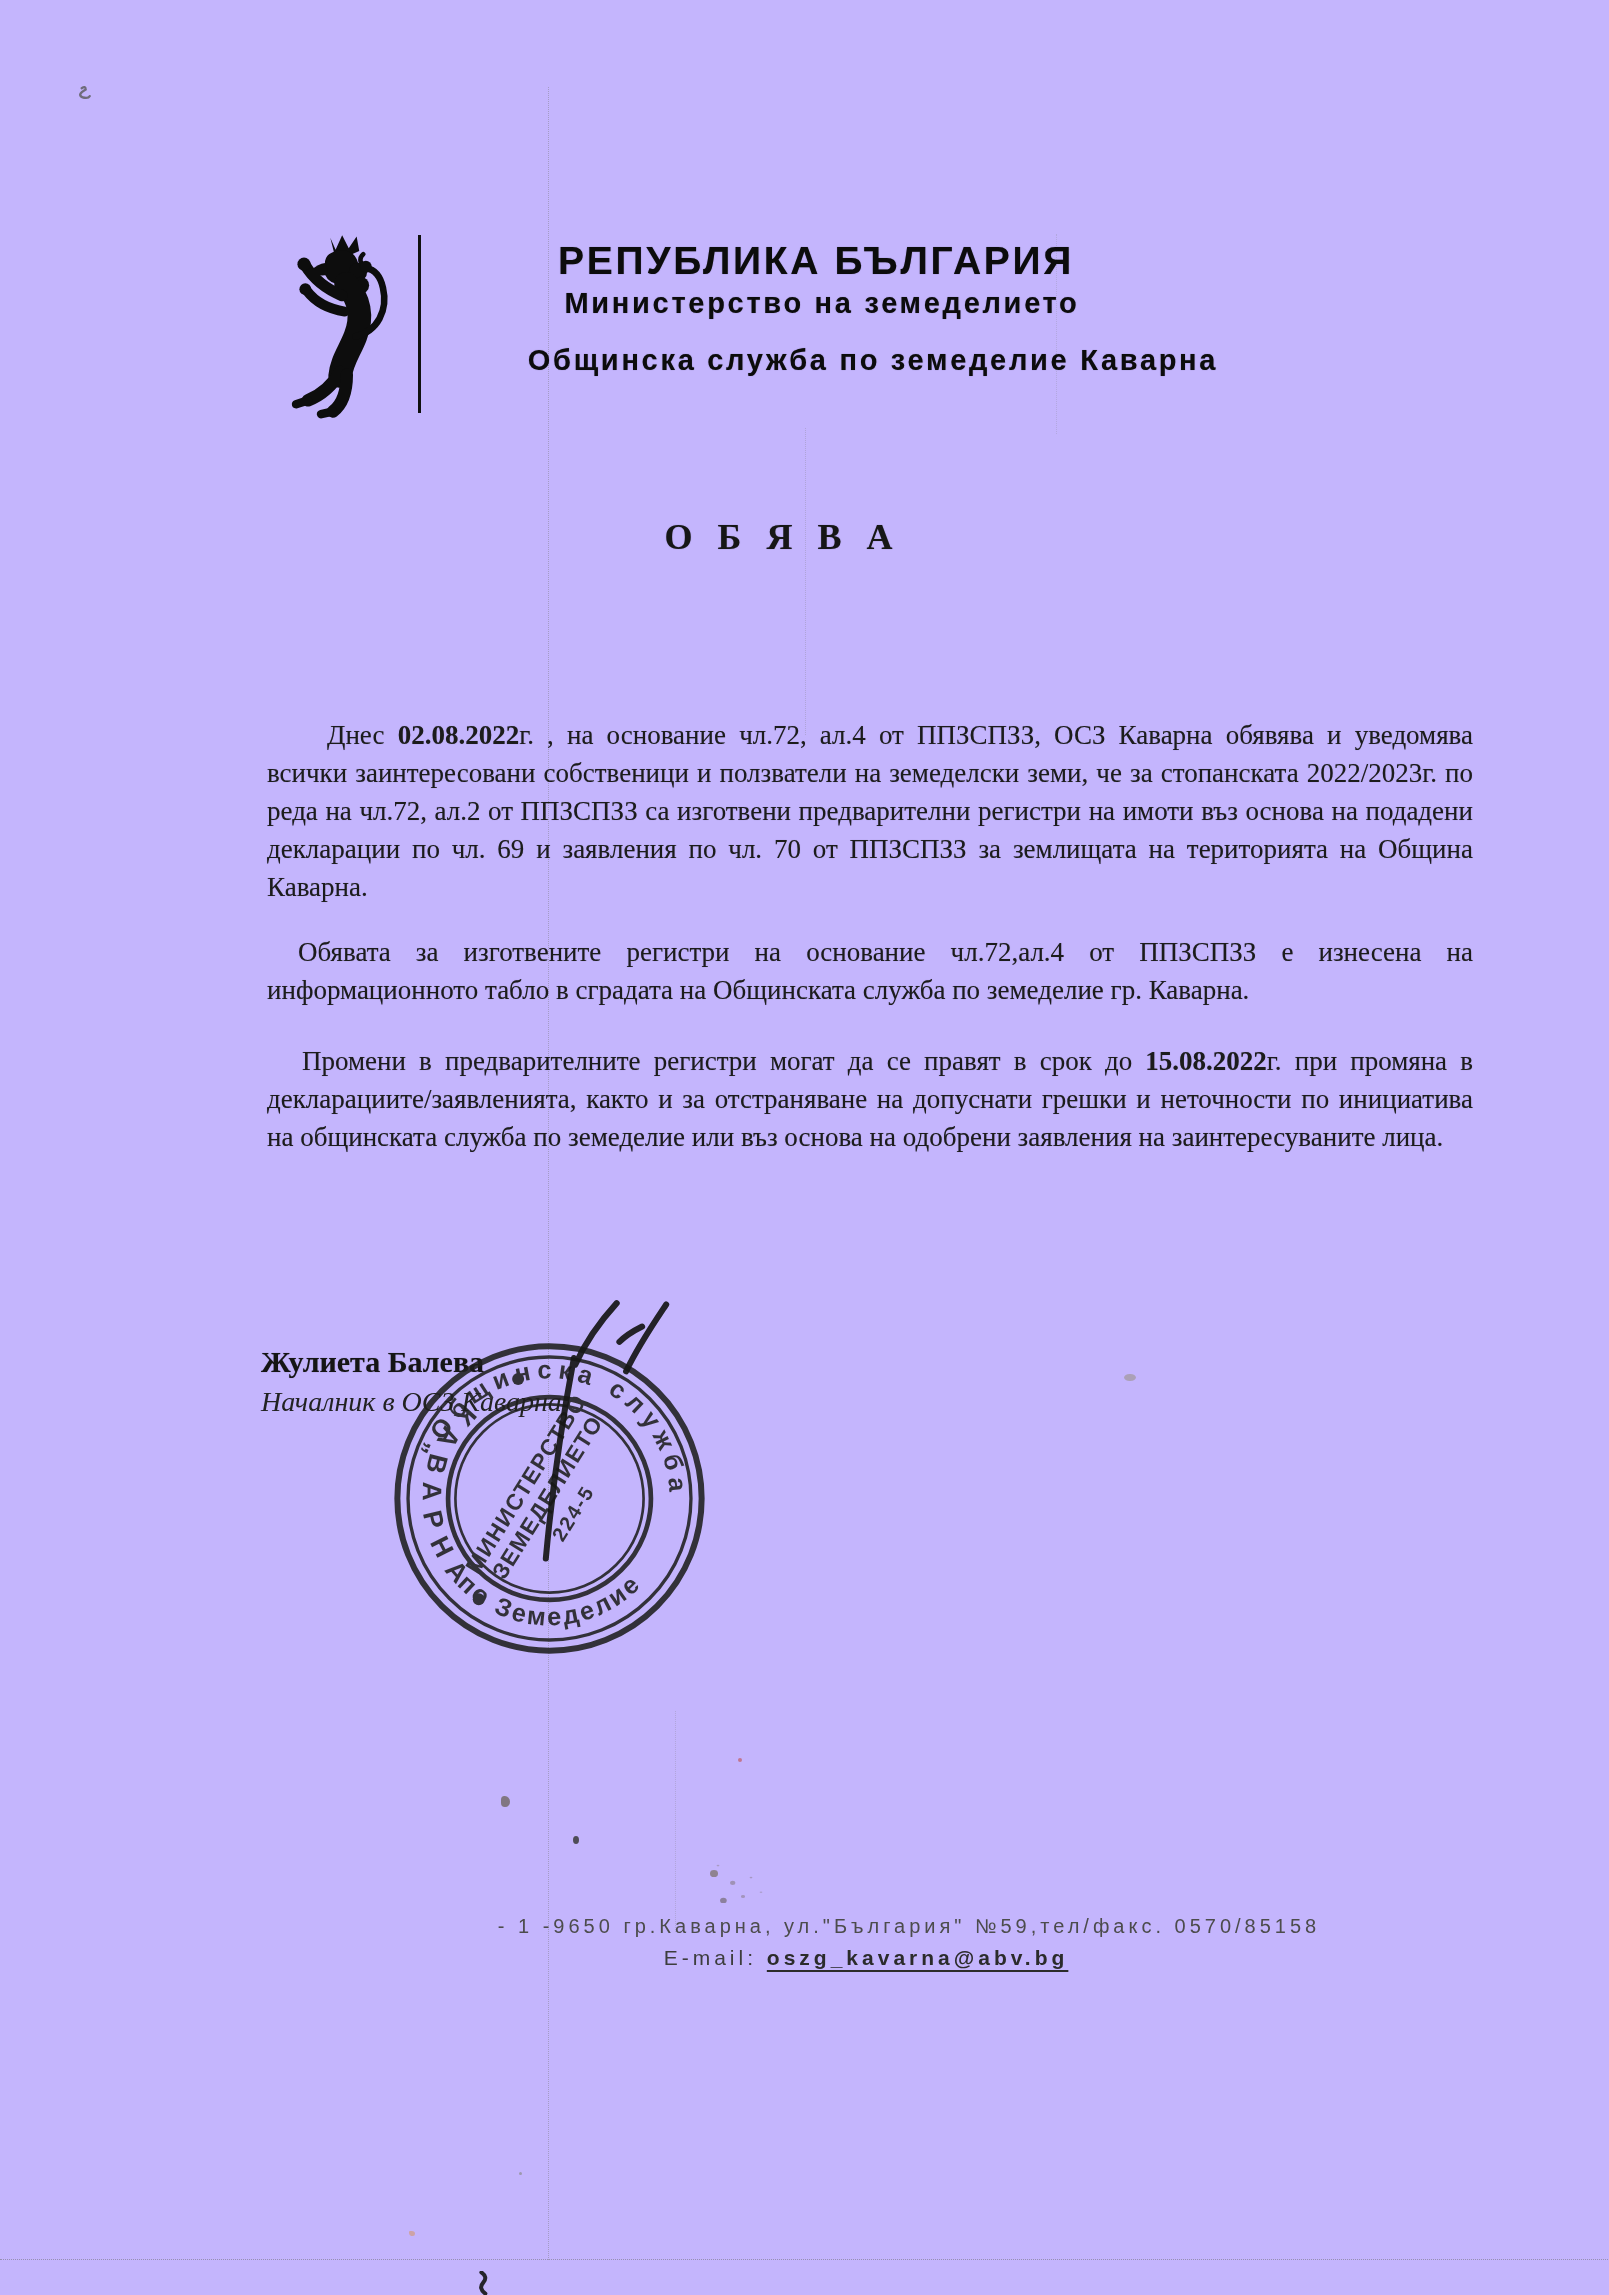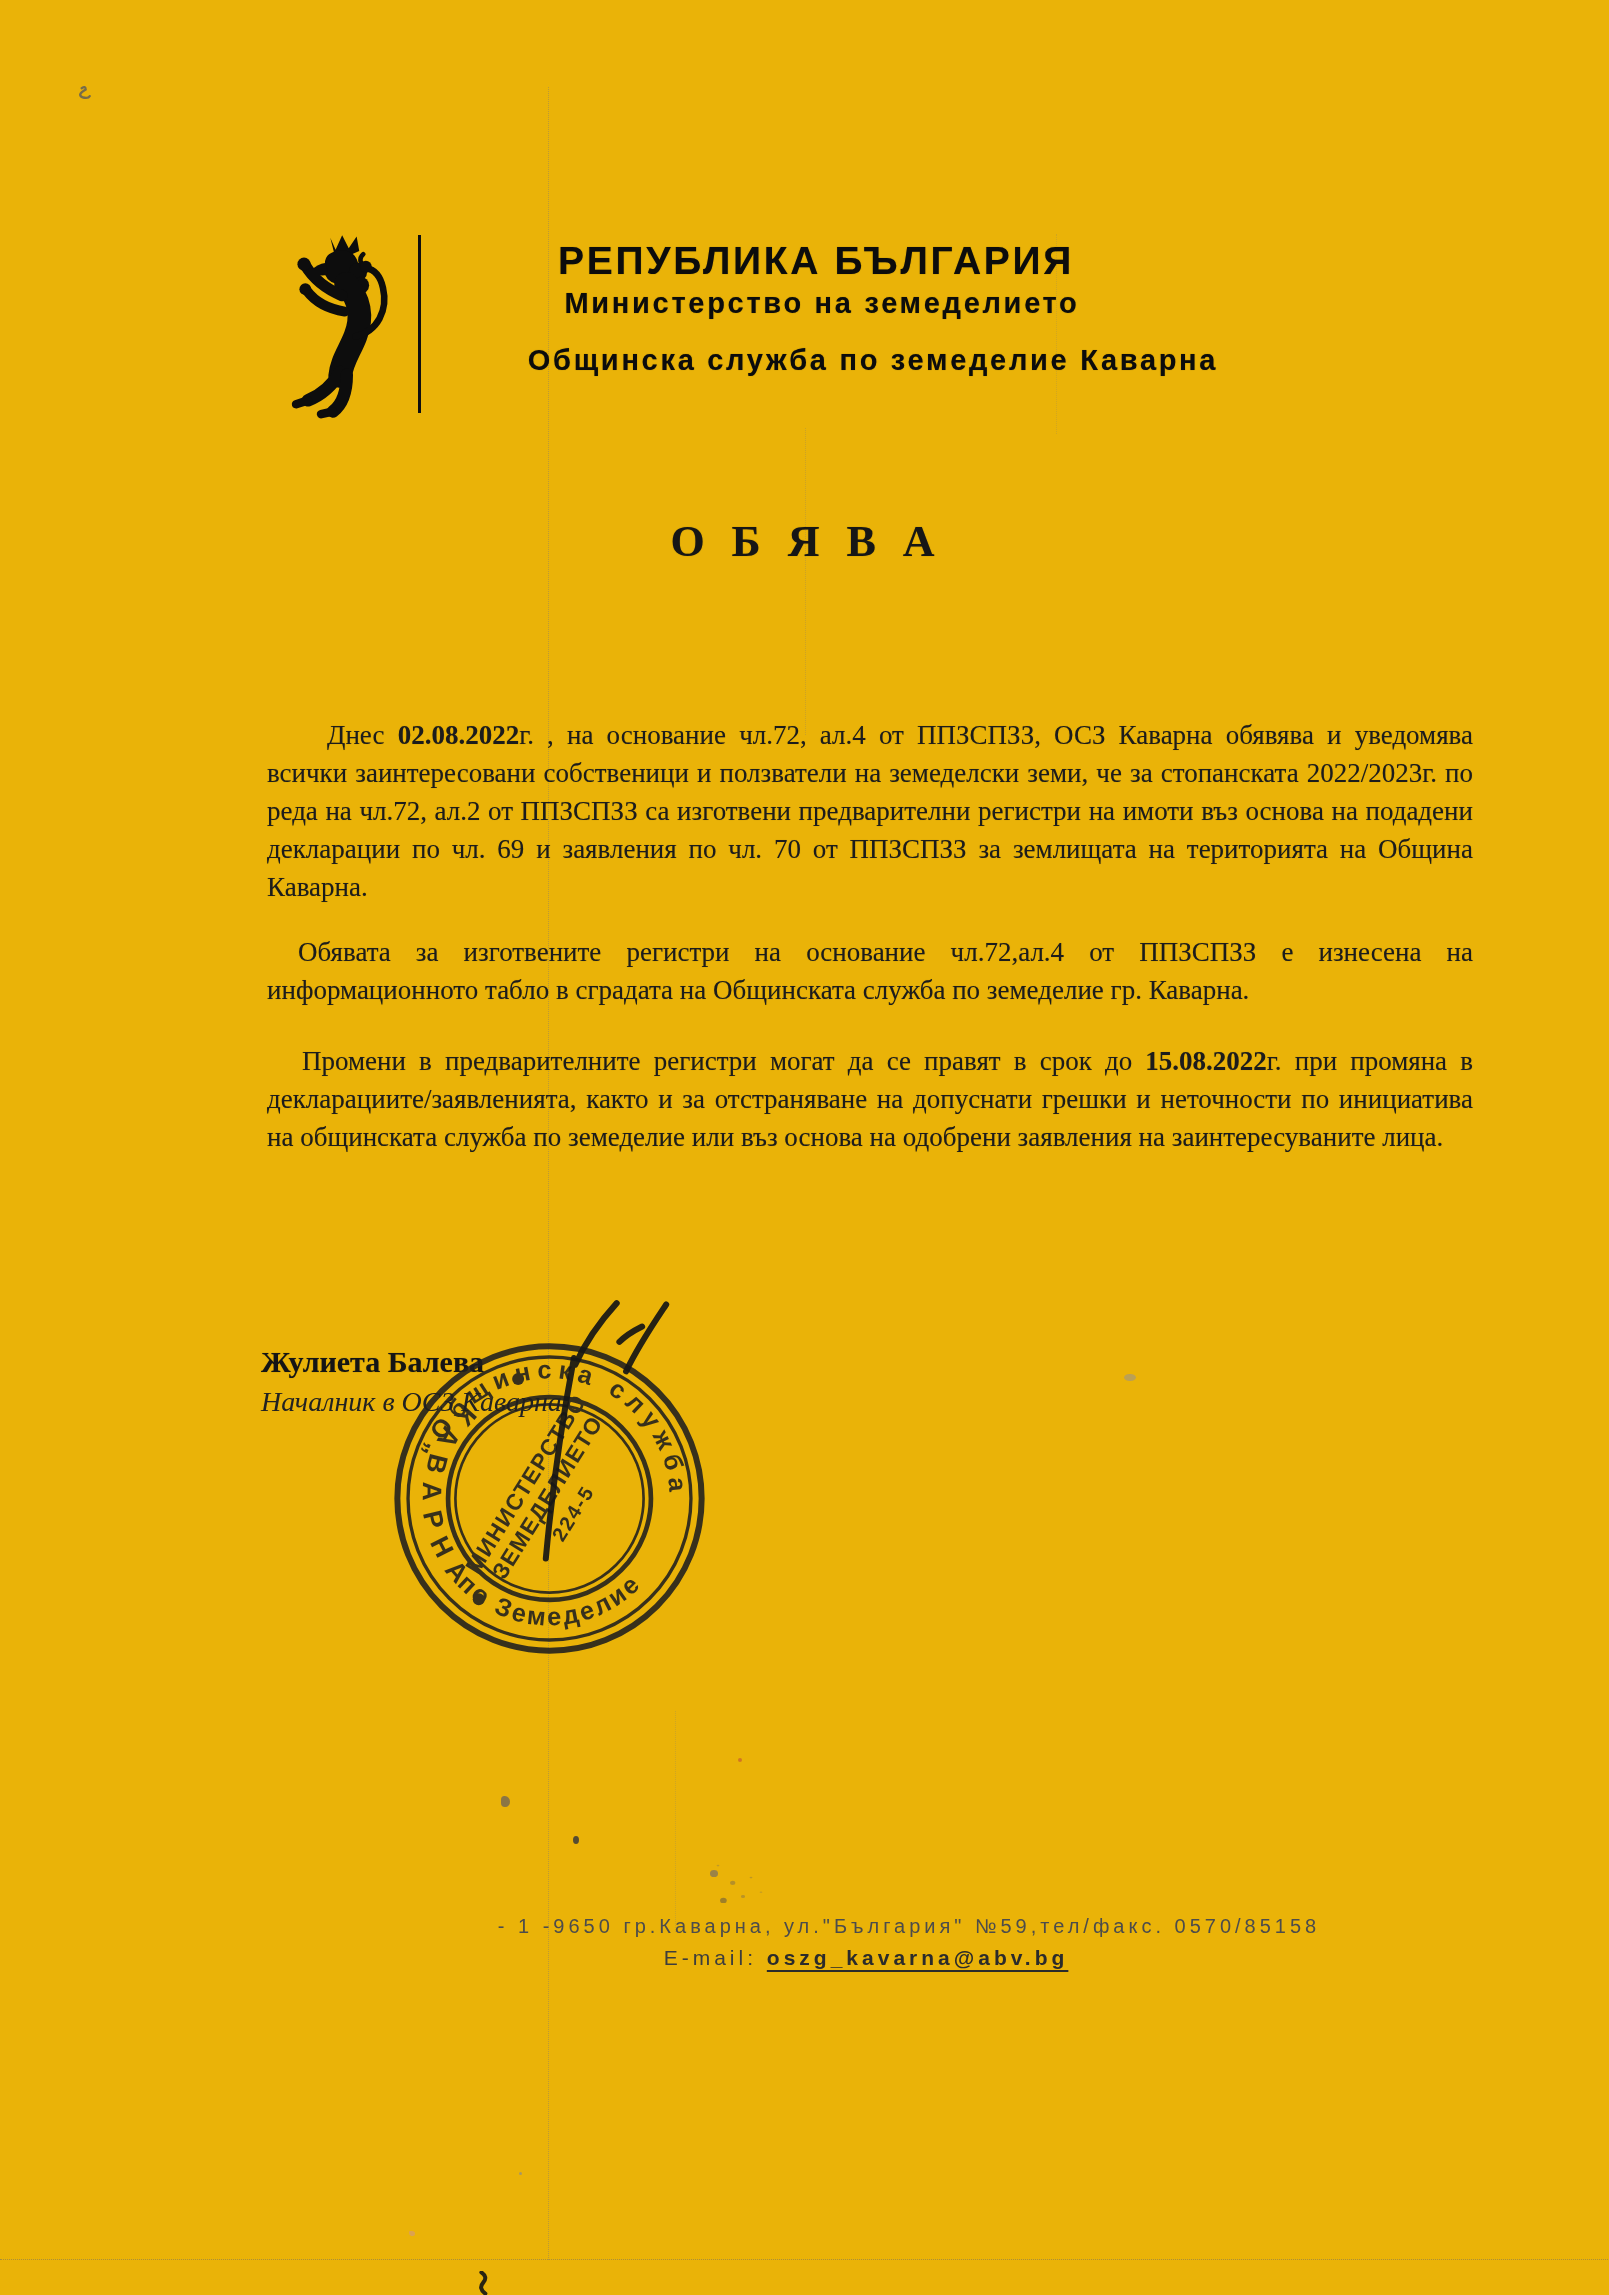--- a/index.html
+++ b/index.html
@@ -1,42 +1,41 @@
 <!DOCTYPE html>
 <html style="font-size:10.7px"><head>
 <meta charset="utf-8">
 <style>
   html,body{margin:0;padding:0;background:#e8e8e6;}
   .page{
     position:relative;
     width:1610px;height:2295px;
     margin:0 auto;
-    background:#eab308;
+    background:#c4b5fd;
     overflow:hidden;
     font-family:"Liberation Serif", serif;
     color:#1e1e1e;
   }
   
   .letterhead{position:absolute;left:0;top:0;width:1610px;}
   .lion{position:absolute;left:279px;top:231px;width:125px;height:188px;}
   .lh-rule{position:absolute;left:418px;top:235px;width:2.7px;height:178px;background:#101010;}
   .lh-text{position:absolute;left:428px;top:227px;width:842px;text-align:center;
     font-family:"Liberation Sans", sans-serif;font-weight:bold;color:#0c0c0c;
     text-shadow:0 0 1px rgba(20,20,20,.45);}
   .lh1{position:relative;left:-33px;margin-top:12px;font-size:39px;letter-spacing:2.7px;}
   .lh2{position:relative;left:-27px;margin-top:4px;font-size:29px;letter-spacing:2.7px;}
   .lh3{position:relative;left:-37px;margin-top:9.4px;font-size:31px;letter-spacing:2.7px;}
   .lh4{position:relative;left:24px;margin-top:24px;font-size:29px;letter-spacing:2.7px;}
   
   .doc-title{
     position:absolute;left:0;top:516px;width:1565px;margin:0;
     text-align:center;font-family:"Liberation Serif", serif;
-    font-size:44px;font-weight:bold;letter-spacing:8px;color:#161616;
+    font-size:36px;font-weight:bold;letter-spacing:8px;color:#161616;
     text-shadow:0 0 1px rgba(20,20,20,.4);
-    padding-left:24px;
   }
   
   .body-text{position:absolute;left:267px;top:716px;width:1206px;
     font-size:27px;line-height:38px;text-align:justify;color:#1c1c1c;
     text-shadow:0 0 0.8px rgba(25,25,25,.35);}
   .para{margin:0;font-family:Liberation Serif, serif;}
   .p1{text-indent:60px;}
   .p2{margin-top:27px;text-indent:31px;}
   .p3{margin-top:37px;text-indent:29px;text-align:left;}
   .p4{margin-top:33px;text-indent:35px;}

